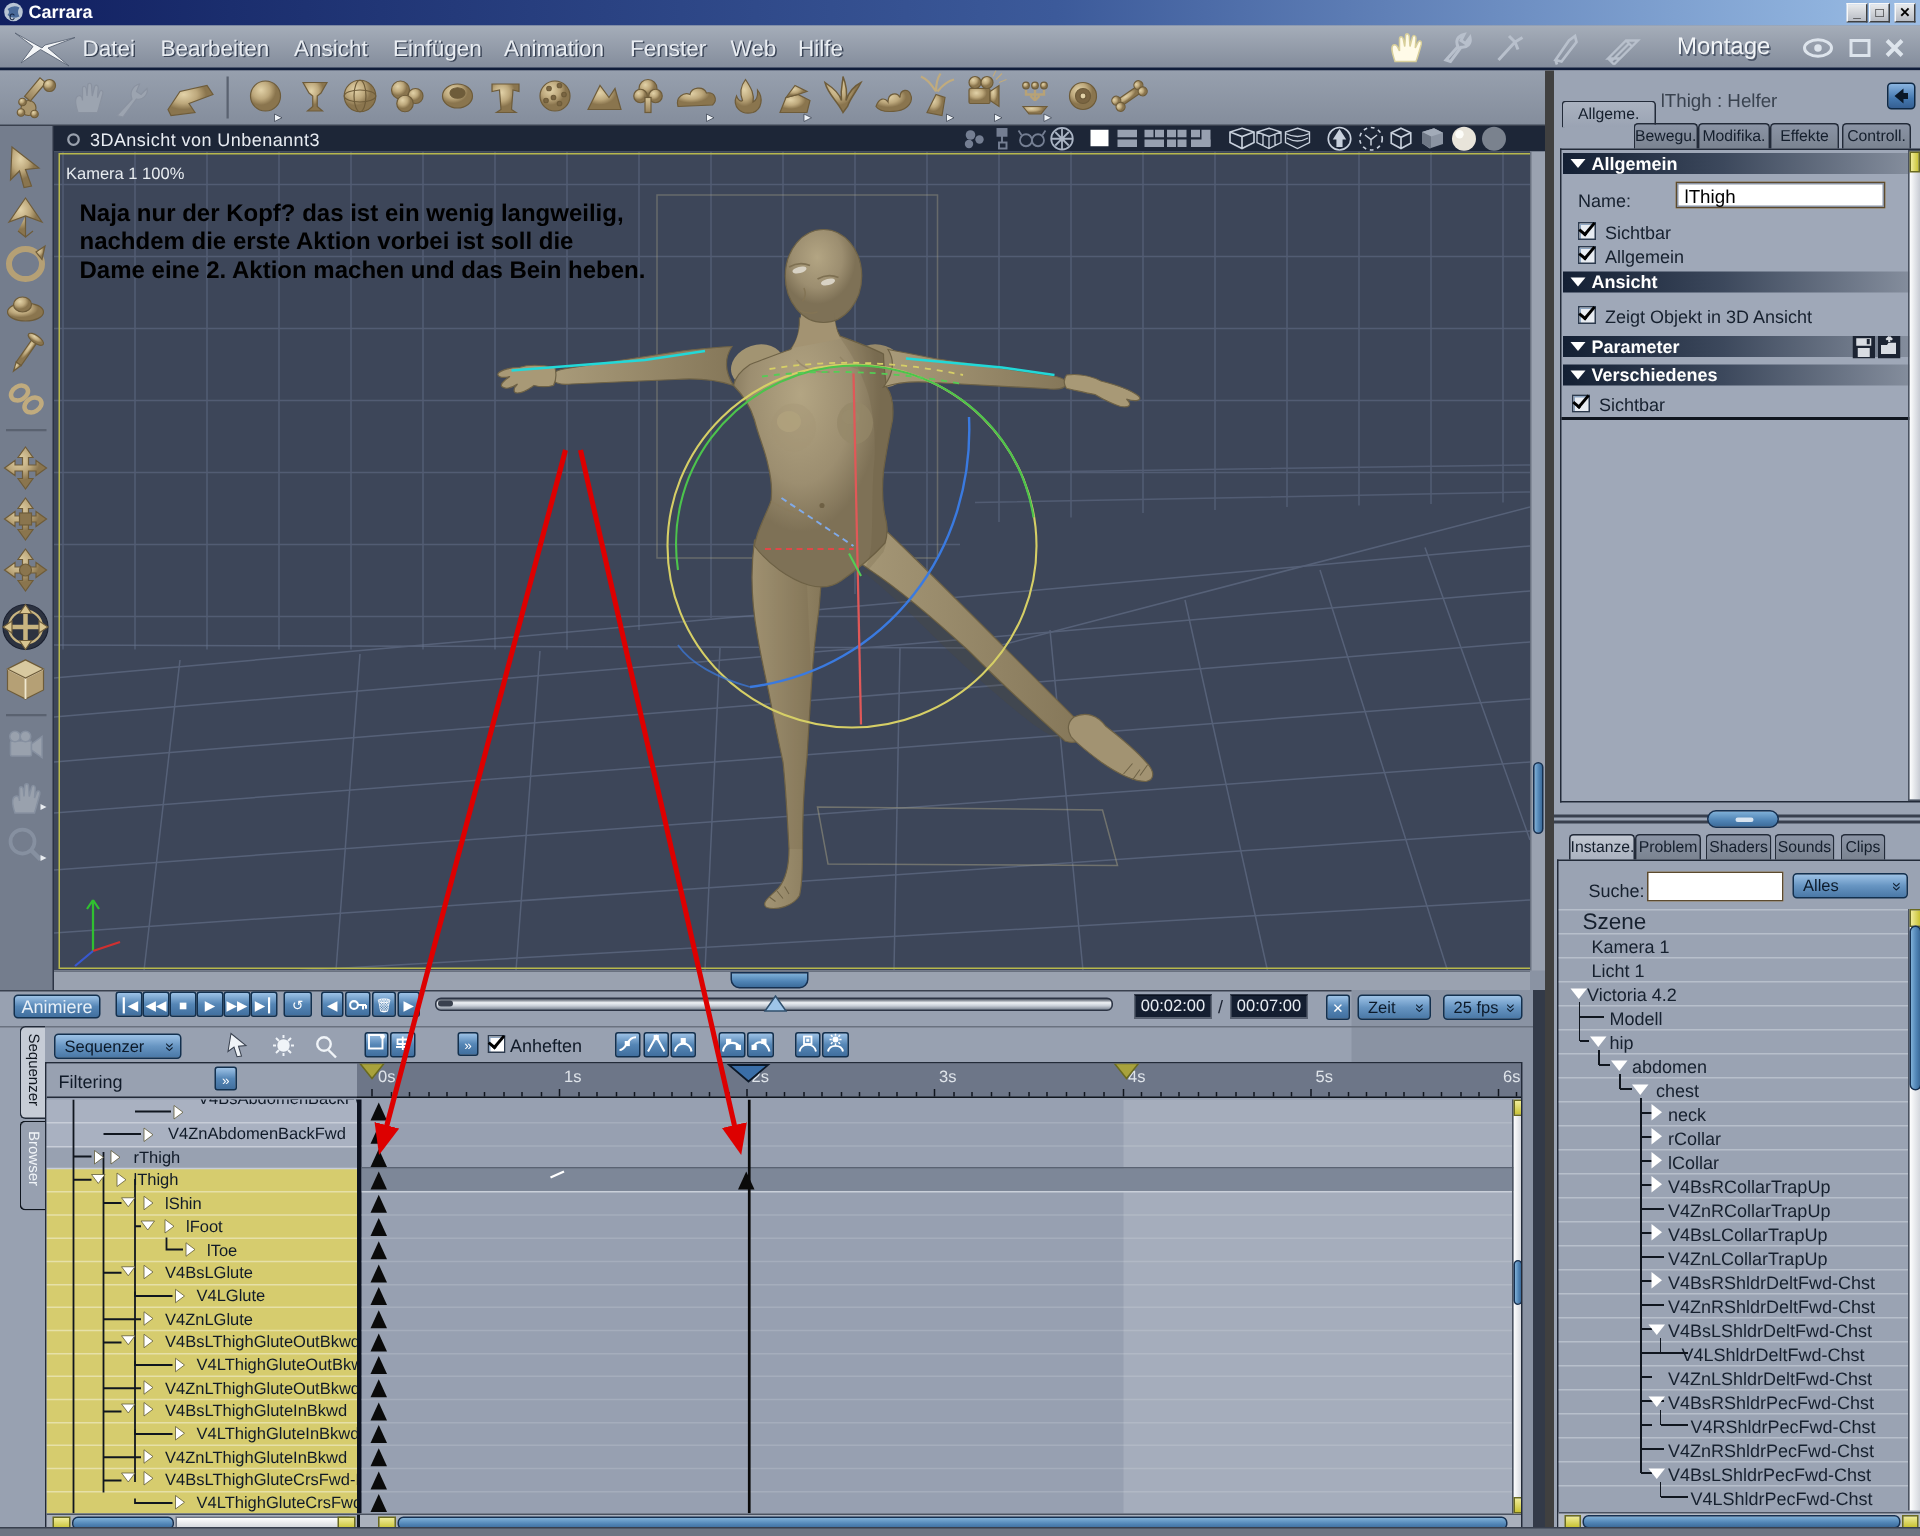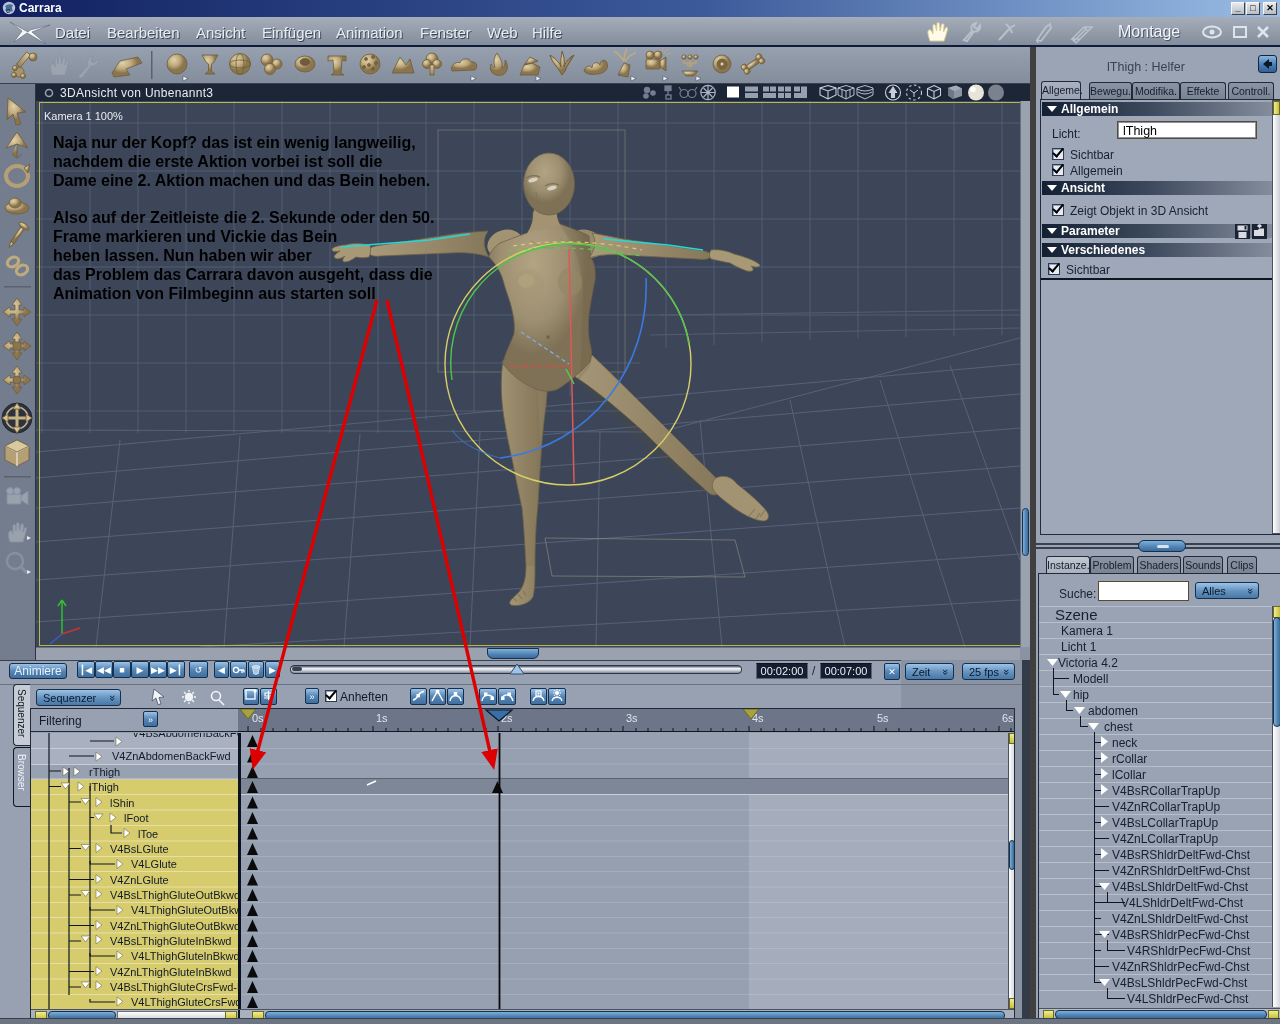--- a/index.html
+++ b/index.html
@@ -485,50 +485,45 @@
      <path d="M508 251 Q570 243 642 256" stroke="#55cc55" stroke-width="1.2" stroke-dasharray="4 4"></path>
      <path d="M341 247 L430 240 L470 234" stroke="#22d8d8" stroke-width="1.6"></path>
      <path d="M604 239 L668 245 L703 250" stroke="#22d8d8" stroke-width="1.6"></path>
      <path d="M566 369 L574 384" stroke="#55cc55" stroke-width="1.4"></path>
    </g>
   </svg>
  </div>
  <div class="redtx" style="left:53px;top:133px">Naja nur der Kopf? das ist ein wenig langweilig,
 nachdem die erste Aktion vorbei ist soll die
 Dame eine 2. Aktion machen und das Bein heben.</div>
- <div class="redtx" style="left:53px;top:208px">Also auf der Zeitleiste die 2. Sekunde oder den 50.
-Frame markieren und Vickie das Bein
-heben lassen. Nun haben wir aber
-das Problem das Carrara davon ausgeht, dass die
-Animation von Filmbeginn aus starten soll</div>
  <div id="kam">Kamera 1 100%</div>
  <div class="abs" id="vpyellow"></div>
  <div class="abs" id="vpbottom">
    <div class="bluepillh" style="left:451px;top:0px;width:52px;height:11px;border-radius:0 0 6px 6px"></div>
  </div>
  <div class="abs" id="vpright">
    <div class="bluepill" style="left:1px;top:407px;width:7px;height:48px;border-radius:4px"></div>
  </div>
  <div class="abs" id="rightpanel">
   <div id="rptitle">lThigh : Helfer</div>
   <div style="position:absolute;left:222px;top:8px;width:19px;height:18px;background:linear-gradient(#8ab4e0,#4478b0 60%,#355f92);border:1px solid #0e2844;border-radius:3px">
     <svg width="17" height="16">
           <path d="M4 8 L10 3 L10 6 L13 6 L13 10 L10 10 L10 13 Z" fill="#0a1828"></path>
         </svg>
   </div>
 
-  <div class="tab tabsel" style="left:5px;top:34px;width:40px">Allgeme.</div>
+  <div class="tab tabsel" style="left:5px;top:20px;width:63px">Allgeme.</div>
   <div class="tab" style="left:53px;top:35px;width:43px">Bewegu.</div>
   <div class="tab" style="left:96px;top:35px;width:48px">Modifika.</div>
   <div class="tab" style="left:144px;top:35px;width:46px">Effekte</div>
   <div class="tab" style="left:192px;top:35px;width:46px">Controll.</div>
 
   <div style="position:absolute;left:4px;top:52px;width:241px;height:436px;background:#9fa8b8;border:1px solid #222a38;border-right:none">
     <div class="sechead" style="top:2px"><span class="tri"></span>Allgemein</div>
-    <div class="plabel" style="left:11px;top:27px">Licht:</div>
+    <div class="plabel" style="left:11px;top:27px">Name:</div>
     <div style="position:absolute;left:76px;top:21px;width:140px;height:18px;background:#fff;border:1px solid #5c4a2e;box-shadow:0 0 0 1px #8a93a3 inset">
           <span style="position:absolute;left:5px;top:2px;font-size:12.5px;color:#000">lThigh</span>
         </div>
     <div class="cb" style="left:11px;top:48px"></div>
         <div class="plabel" style="left:29px;top:48px">Sichtbar</div>
     <div class="cb" style="left:11px;top:64px"></div>
         <div class="plabel" style="left:29px;top:64px">Allgemein</div>
     <div class="sechead" style="top:81px"><span class="tri"></span>Ansicht</div>
     <div class="cb" style="left:11px;top:104px"></div>
         <div class="plabel" style="left:29px;top:104px">Zeigt Objekt in 3D Ansicht</div>
@@ -559,21 +554,21 @@
       </div>
 
   <div class="tab tabsel" style="left:10px;top:509px;width:44px;background:linear-gradient(#c2c8d2,#a8b0be)">Instanze.</div>
   <div class="tab" style="left:54px;top:509px;width:44px">Problem</div>
   <div class="tab" style="left:101px;top:509px;width:44px">Shaders</div>
   <div class="tab" style="left:147px;top:509px;width:40px">Sounds</div>
   <div class="tab" style="left:191px;top:509px;width:30px">Clips</div>
   <div style="position:absolute;left:2px;top:526px;width:246px;height:450px;background:#9aa3b3;border:1px solid #222a38;border-right:none">
    <div class="plabel" style="left:20px;top:13px;font-size:12px">Suche:</div>
    <div style="position:absolute;left:59px;top:7px;width:91px;height:20px;background:#fff;border:1px solid #5c4a2e"></div>
-   <div class="drop" style="left:156px;top:8px;width:64px">Alles</div>
+   <div class="drop" style="left:156px;top:8px;width:77px">Alles</div>
 
    <div id="tree" style="position:absolute;left:0;top:32px;width:234px;height:401px;overflow:hidden">
     <div class="trow" style="top:0px">
             <span class="ttext" style="left:16px;font-size:15px;top:-1px">Szene</span>
           </div>
     <div class="trow" style="top:16px">
             <span class="ttext" style="left:22px">Kamera 1</span>
           </div>
     <div class="trow" style="top:32px">
             <span class="ttext" style="left:22px">Licht 1</span>

